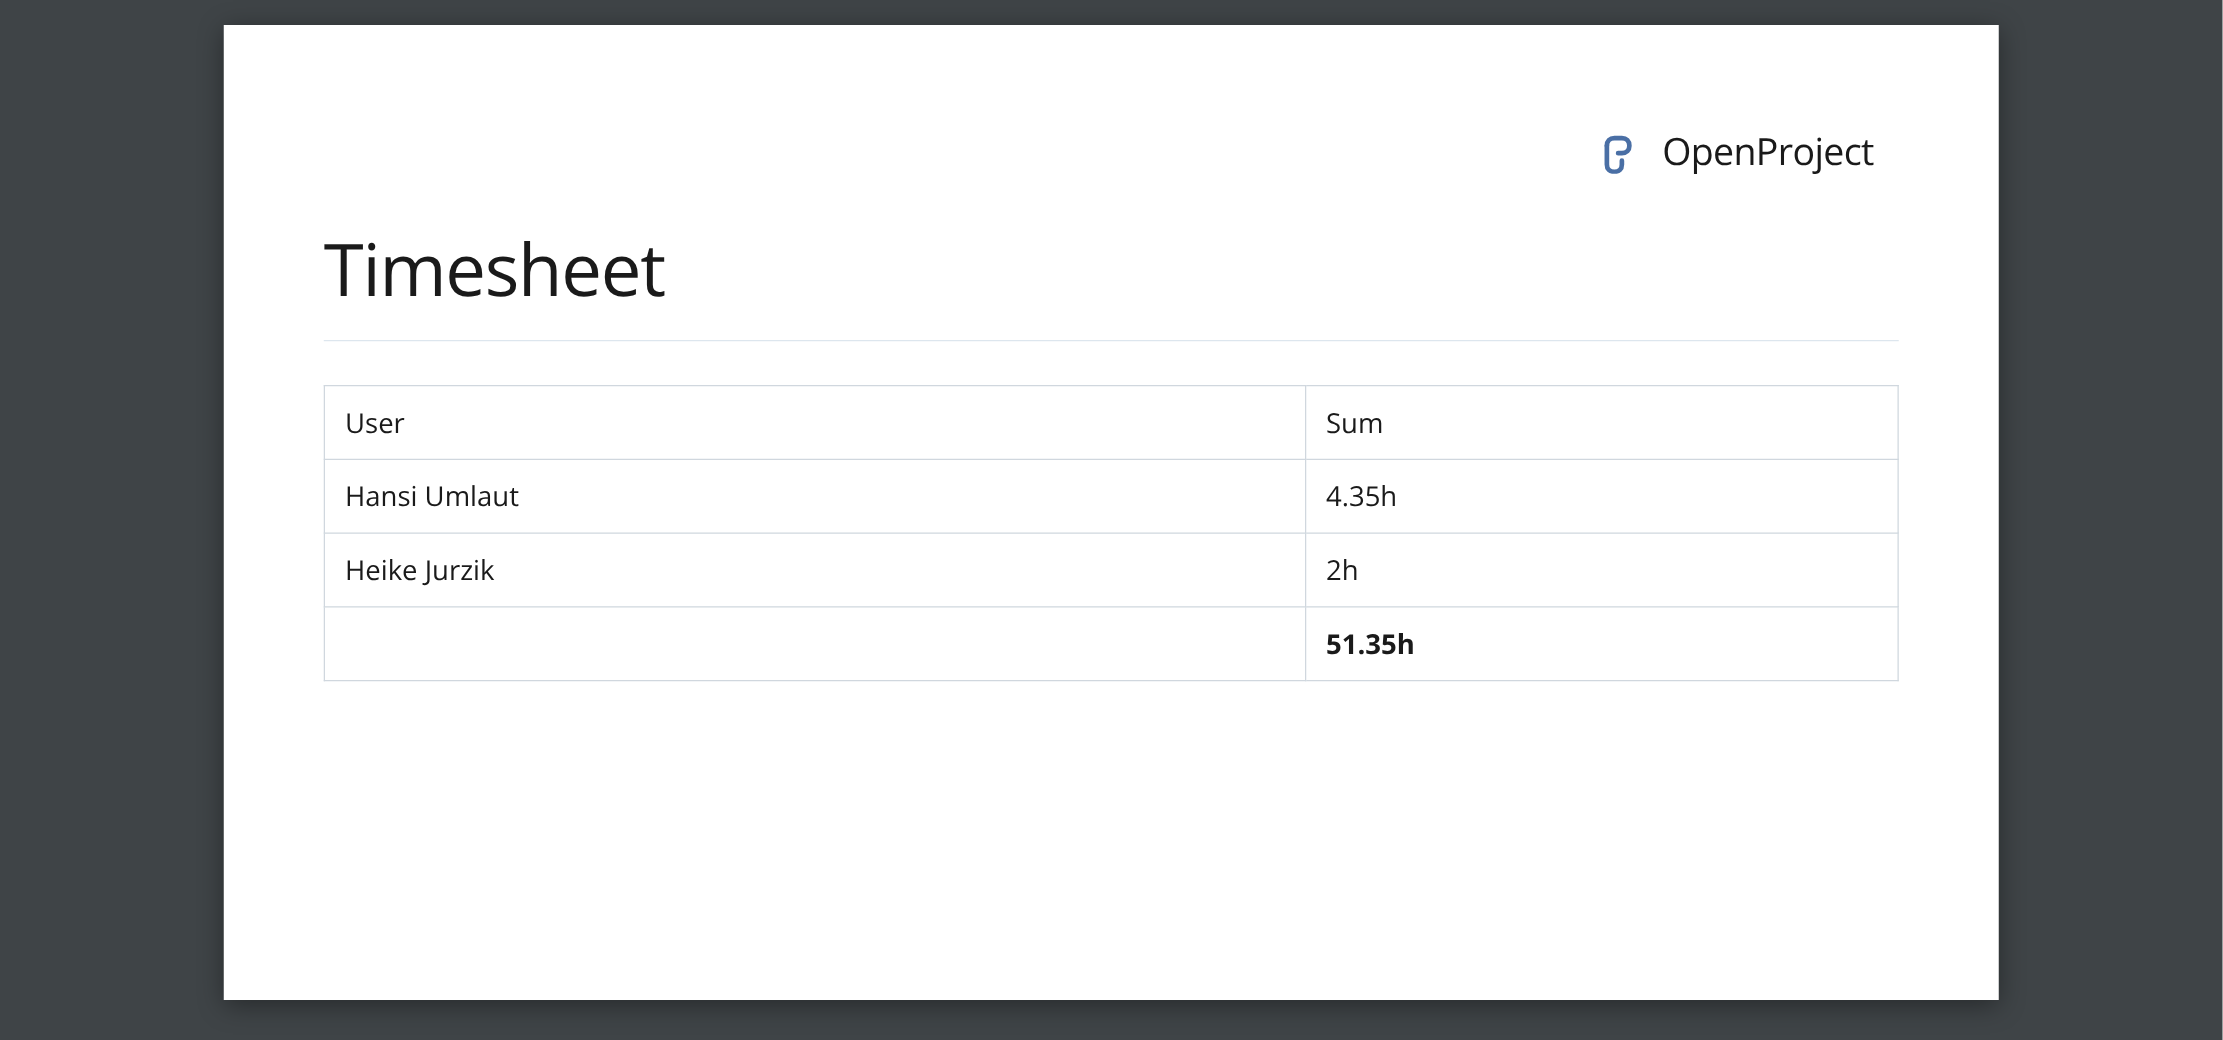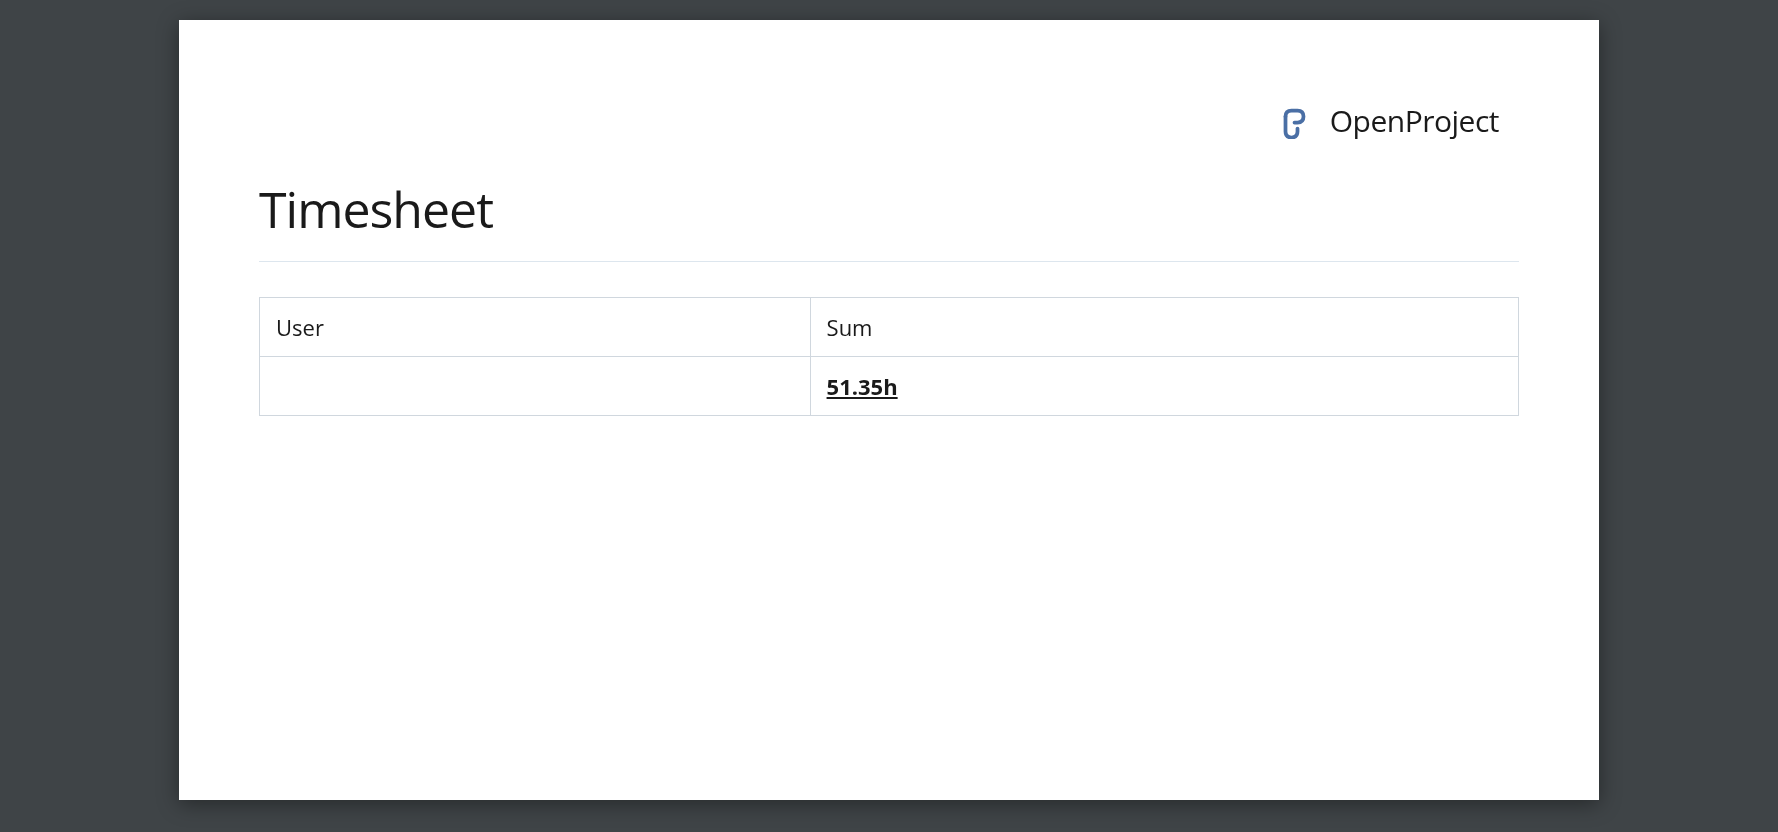--- a/index.html
+++ b/index.html
@@ -36,21 +36,21 @@
       width: 36px;
       height: 36px;
     }
     .logo-text {
       font-size: 30px;
       color: #1a1a1a;
       font-weight: 400;
       letter-spacing: -0.5px;
     }
     .title {
-      font-size: 50px;
+      font-size: 58px;
       font-weight: 400;
       color: #1a1a1a;
       margin-top: 85px;
       margin-bottom: 18px;
       letter-spacing: -1px;
     }
     .divider {
       border: none;
       border-top: 1px solid #dde6ee;
       margin-bottom: 35px;
@@ -65,21 +65,20 @@
       border: 1px solid #d0d7de;
       padding: 14px 16px;
       text-align: left;
       font-weight: 400;
     }
     th {
       font-weight: 400;
     }
     tfoot td {
       font-weight: 700;
-      text-decoration: underline;
     }
   </style>
 </head>
 <body>
 
 <div class="page">
   <div class="logo-wrap">
     <span class="logo-icon">
       <svg viewBox="0 0 48 48" width="36" height="36">
         <g fill="none" stroke="#4a6fa5" stroke-width="5" stroke-linecap="round">
@@ -95,20 +94,28 @@
   <hr class="divider">
 
   <table>
     <thead>
       <tr>
         <th>User</th>
         <th>Sum</th>
       </tr>
     </thead>
     <tbody>
+      <tr>
+        <td>Hansi Umlaut</td>
+        <td>4.35h</td>
+      </tr>
+      <tr>
+        <td>Heike Jurzik</td>
+        <td>2h</td>
+      </tr>
     </tbody>
     <tfoot>
       <tr>
         <td></td>
         <td>51.35h</td>
       </tr>
     </tfoot>
   </table>
 </div>
 

